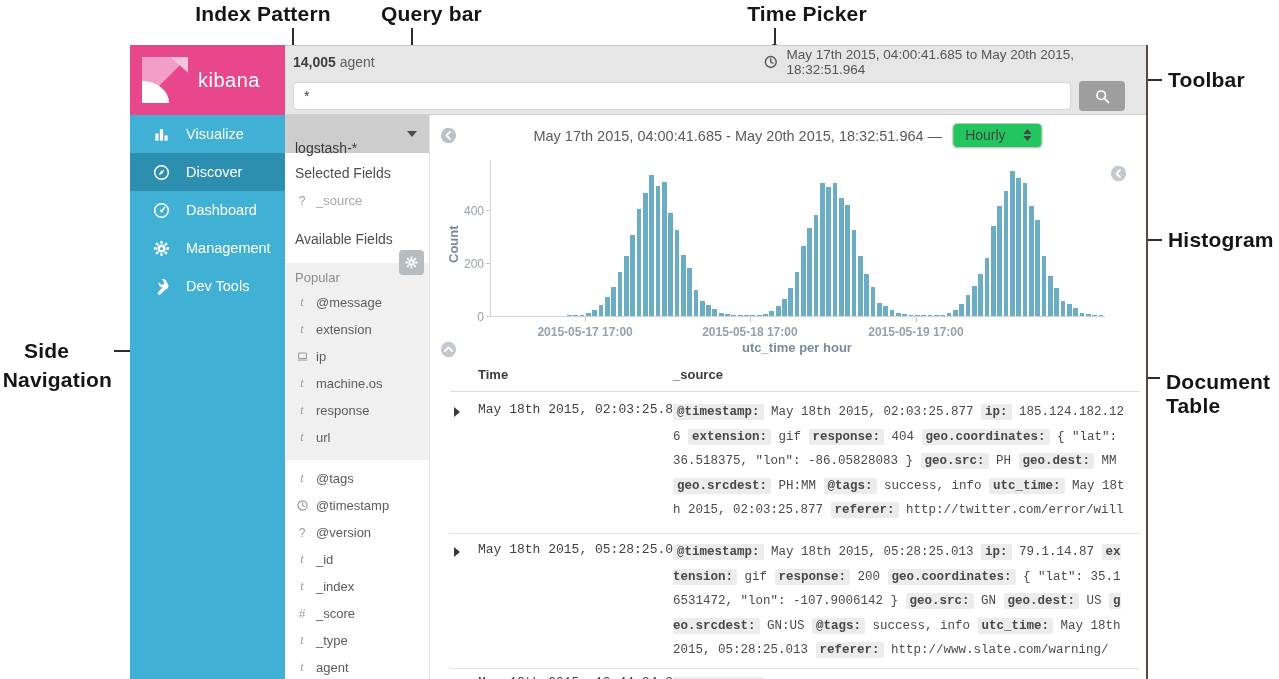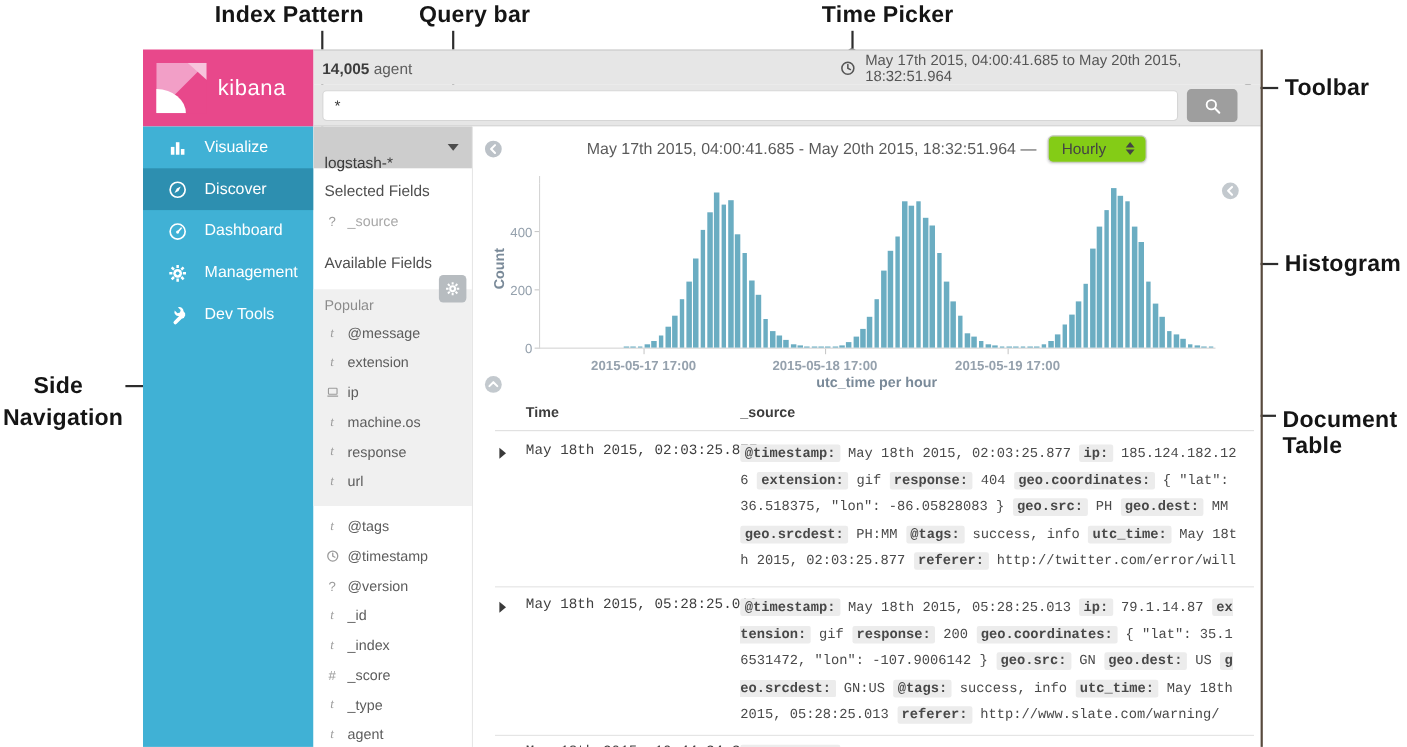--- a/index.html
+++ b/index.html
@@ -59,21 +59,21 @@
   #selected-fields { position:absolute; left:0; top:72px; width:100%; }
   #available-fields { position:absolute; left:0; top:350px; width:100%; }
 
   
   .content { position:absolute; left:430px; top:115px; width:716px; height:564px; background:#fff; }
   .circle-btn { position:absolute; width:17px; height:17px; border:none; background:transparent; padding:0; cursor:pointer; }
   .circle-btn svg { width:17px; height:17px; display:block; }
   .circle-btn.up svg { transform:rotate(90deg); }
   .hist-head { position:absolute; left:50%; transform:translateX(-50%); top:8px; display:flex; align-items:center; gap:10px; white-space:nowrap; }
   .hist-title { font-size:14.5px; color:#5a5a5a; }
-  .interval-select { display:flex; align-items:center; gap:18px; background:#84cc16; border:1px solid #c9c9c9; border-radius:5px; box-shadow:0 1px 2px rgba(0,0,0,.12); padding:3px 10px 4px 12px; font-size:14px; color:#444; cursor:pointer; }
+  .interval-select { display:flex; align-items:center; gap:18px; background:#22c55e; border:1px solid #c9c9c9; border-radius:5px; box-shadow:0 1px 2px rgba(0,0,0,.12); padding:3px 10px 4px 12px; font-size:14px; color:#444; cursor:pointer; }
   .sel-arrows { display:flex; flex-direction:column; gap:2px; }
   .sel-arrows i { width:0; height:0; border-left:4px solid transparent; border-right:4px solid transparent; display:block; }
   .sel-arrows i.u { border-bottom:5px solid #444; }
   .sel-arrows i.d { border-top:5px solid #444; }
   .plot { position:absolute; left:60px; top:52px; width:615px; height:150px; border-left:1px solid #d5d5d5; border-bottom:1px solid #d5d5d5; display:flex; align-items:flex-end; }
   .plot::before { content:""; position:absolute; left:-1px; top:-7px; width:1px; height:7px; background:#d5d5d5; }
   .bar { background:#6badc2; margin-right:1.6px; flex:0 0 auto; }
   .ytick-label { position:absolute; width:34px; text-align:right; font-size:12px; color:#95a1ad; transform:translateY(50%); }
   .ytick-mark { position:absolute; width:4px; height:1px; background:#c9c9c9; }
   .xtick-label { position:absolute; top:158px; transform:translateX(-50%); font-size:12px; color:#95a1ad; white-space:nowrap;font-weight:bold; }
@@ -118,21 +118,21 @@
 
   <div class="adot" style="left:1130px; top:236px;"></div>
   <div class="aline" style="left:1141px; top:239px; width:21px; height:2px;"></div>
   <div class="ann" style="left:1168px; top:228px;">Histogram</div>
 
   <div class="adot" style="left:1128px; top:374px;"></div>
   <div class="aline" style="left:1139px; top:377px; width:21px; height:2px;"></div>
   <div class="ann" style="left:1166px; top:370px;">Document</div>
   <div class="ann" style="left:1166px; top:394px;">Table</div>
 
-  <div class="ann" style="left:0px; top:339px; width:106px; text-align:center;">Side</div>
+  <div class="ann" style="left:0px; top:339px; width:106px; text-align:left;padding-left:24px;">Side</div>
   <div class="aline" style="left:114px; top:350px; width:20px; height:2px;"></div>
   <div class="adot" style="left:136px; top:347px;"></div>
   <div class="ann" style="left:0px; top:368px; width:112px; text-align:right;">Navigation</div>
 
   <div class="brand">
     <div class="logo-mark">
       <div class="logo-t1"></div>
         <div class="logo-t3"></div>
         <div class="logo-t2"></div>
     </div>

